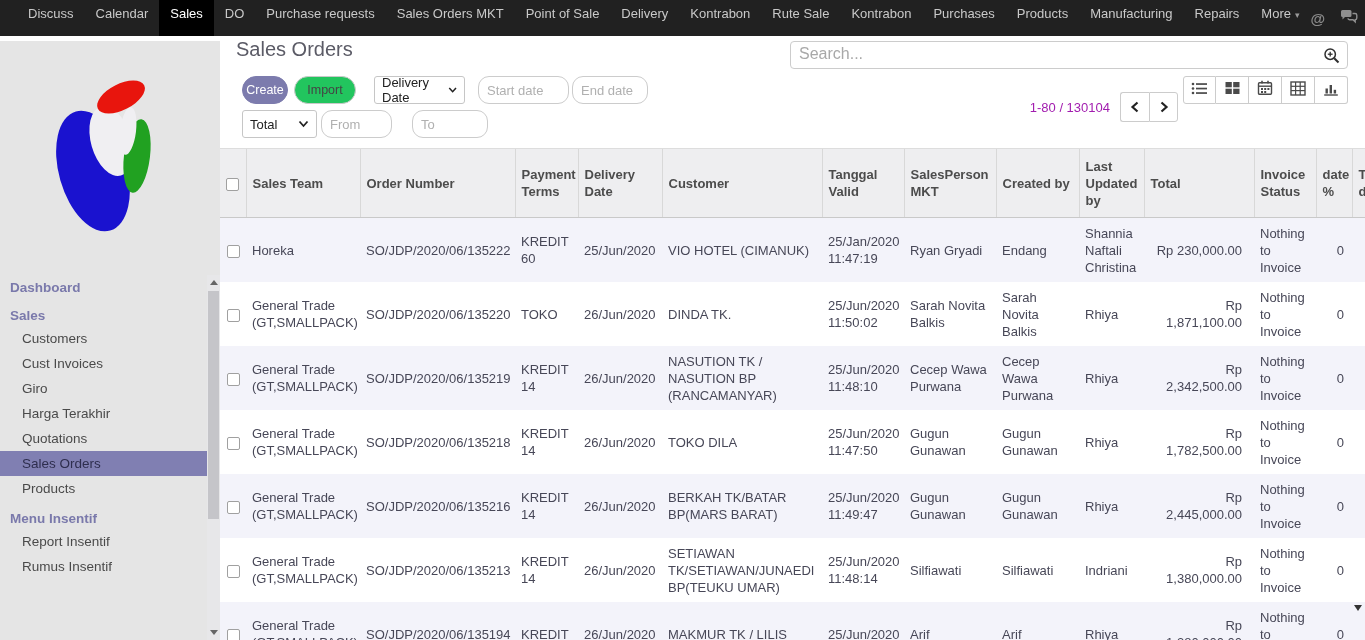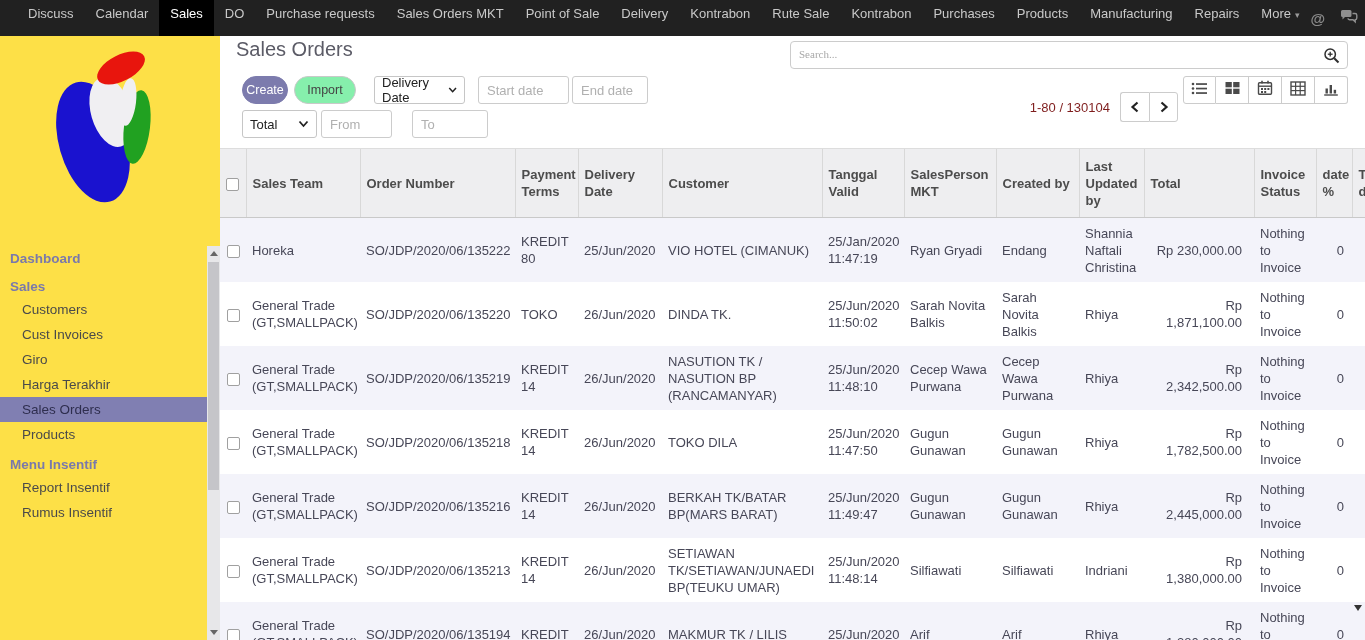--- a/index.html
+++ b/index.html
@@ -8,58 +8,58 @@
   
   .topbar{position:absolute;left:0;top:0;width:100%;height:36px;background:#212121;
           display:flex;align-items:stretch;font-size:13px;color:#c9c9c9;z-index:30}
   .tb-menus{display:flex;align-items:stretch;padding-left:17px}
   .tb-item{padding:0 11px;line-height:28px;white-space:nowrap;cursor:pointer}
   .tb-item.active{background:#000;color:#fff}
   .caret{font-size:9px;margin-left:4px;color:#9a9a9a}
   .tb-right{margin-left:auto;display:flex;align-items:center;gap:15px;padding-right:14px}
   .at-icon{color:#8a8a8a;font-size:15px;font-weight:bold}
   
-  .sidebar{position:absolute;left:0;top:12px;width:220px;bottom:0;background:#fde047;overflow:hidden}
+  .sidebar{position:absolute;left:0;top:41px;width:220px;bottom:0;background:#e5e5e5;overflow:hidden}
   .logo{position:absolute;left:48px;top:20px}
   .sb-nav{position:absolute;left:0;top:236px;right:13px}
   .sb-section{margin-bottom:7px}
   .sb-heading{color:#7a79ab;font-weight:bold;font-size:13.5px;padding:3px 0 3px 10px;cursor:pointer}
   .sb-item{font-size:13.5px;color:#4a4a4a;padding:5px 0 5px 22px;cursor:pointer}
   .sb-item.selected{background:#807fb2;color:#2e2e4e}
   .sb-scroll{position:absolute;right:0;top:234px;bottom:0;width:13px;background:#e7e7e9}
   .sb-arrow{position:absolute;left:0;width:13px;height:13px;display:flex;align-items:center;justify-content:center}
   .tri-up{width:0;height:0;border-left:4px solid transparent;border-right:4px solid transparent;border-bottom:5px solid #666}
   .tri-down{width:0;height:0;border-left:4px solid transparent;border-right:4px solid transparent;border-top:5px solid #666}
   .sb-thumb{position:absolute;left:1px;top:16px;width:11px;height:228px;background:#c5c5c9}
   
   .page-title{position:absolute;left:236px;top:38px;font-size:20px;color:#5b5b66;font-weight:normal;margin:0}
   .search-wrap{position:absolute;left:790px;top:41px;width:558px;height:28px;border:1px solid #ccc;
                border-radius:4px;background:#fff;box-sizing:border-box}
   .search-wrap input{border:0;outline:none;background:transparent;width:510px;height:24px;
-                     padding:0 8px;font-size:11px;color:#a16207;font-family:Liberation Serif, serif}
+                     padding:0 8px;font-size:16px;color:#a16207;font-family:Liberation Sans, sans-serif}
   .search-wrap input::placeholder{color:#a8a8a8}
   .search-icon{position:absolute;right:6px;top:5px;cursor:pointer}
   .btn{position:absolute;height:28px;box-sizing:border-box;border-radius:14px;font-size:12.5px;
        font-family:inherit;cursor:pointer;display:flex;align-items:center;justify-content:center}
   .btn-create{left:242px;top:76px;width:46px;background:#7c7bad;border:1px solid #7c7bad;color:#fff}
-  .btn-import{left:294px;top:76px;width:62px;background:#86efac;border:1px solid #c9c9c9;color:#444}
+  .btn-import{left:294px;top:76px;width:62px;background:#22c55e;border:1px solid #c9c9c9;color:#444}
   .fake-select{position:absolute;height:28px;box-sizing:border-box;background:#fff;border:1px solid #c6c6c6;
                border-radius:3px;display:flex;align-items:center;justify-content:space-between;
                padding:0 7px;font-size:13px;color:#222;cursor:pointer}
   .sel-date{left:374px;top:76px;width:91px}
   .sel-total{left:242px;top:110px;width:75px}
-  .txt{position:absolute;height:28px;box-sizing:border-box;border:1px solid #ccc;border-radius:3px;
+  .txt{position:absolute;height:28px;box-sizing:border-box;border:1px solid #ccc;border-radius:11px;
        padding:0 8px;font-size:13px;color:#333;font-family:inherit;outline:none}
   .txt::placeholder{color:#b0b0b0}
   .inp-start{left:478px;top:76px;width:91px}
   .inp-end{left:572px;top:76px;width:76px}
   .inp-from{left:321px;top:110px;width:71px}
   .inp-to{left:412px;top:110px;width:76px}
   .pager{position:absolute;top:92px;right:187px;display:flex;align-items:center}
-  .pager-text{font-size:13px;color:#7f1d1d;margin-right:10px;white-space:nowrap}
+  .pager-text{font-size:13px;color:#a21caf;margin-right:10px;white-space:nowrap}
   .pg-btn{width:29px;height:30px;background:#fff;border:1px solid #ccc;display:flex;align-items:center;
           justify-content:center;cursor:pointer;box-sizing:border-box}
   .pg-prev{border-radius:3px 0 0 3px;border-right:none}
   .pg-next{border-radius:0 3px 3px 0}
   .vswitch{position:absolute;top:76px;right:17px;display:flex}
   .vs-btn{width:33px;height:28px;background:#fff;border:1px solid #ccc;border-left:none;display:flex;
           align-items:center;justify-content:center;cursor:pointer;box-sizing:border-box}
   .vs-btn:first-child{border-left:1px solid #ccc;border-radius:3px 0 0 3px}
   .vs-btn:last-child{border-radius:0 3px 3px 0}
   
@@ -127,20 +127,21 @@
   <nav class="sb-nav" id="sb-nav">
       <div class="sb-section">
         <div class="sb-heading">Dashboard</div>
       </div>
       <div class="sb-section">
         <div class="sb-heading">Sales</div>
         <div class="sb-item">Customers</div>
         <div class="sb-item">Cust Invoices</div>
         <div class="sb-item">Giro</div>
         <div class="sb-item">Harga Terakhir</div>
+        <div class="sb-item">Quotations</div>
         <div class="sb-item selected">Sales Orders</div>
         <div class="sb-item">Products</div>
       </div>
       <div class="sb-section">
         <div class="sb-heading">Menu Insentif</div>
         <div class="sb-item">Report Insentif</div>
         <div class="sb-item">Rumus Insentif</div>
       </div>
     </nav>
   <div class="sb-scroll">
@@ -287,21 +288,21 @@
         <th>Invoice Status</th>
         <th>date %</th>
         <th>T d</th>
       </tr>
     </thead>
   <tbody id="grid-body">
       <tr class="stripe">
         <td class="chk"><input class="cb" type="checkbox" style=""></td>
         <td>Horeka</td>
         <td>SO/JDP/2020/06/135222</td>
-        <td>KREDIT 80</td>
+        <td>KREDIT 60</td>
         <td>25/Jun/2020</td>
         <td>VIO HOTEL (CIMANUK)</td>
         <td>25/Jan/2020 11:47:19</td>
         <td>Ryan Gryadi</td>
         <td>Endang</td>
         <td>Shannia Naftali Christina</td>
         <td class="num">Rp 230,000.00</td>
         <td>Nothing to Invoice</td>
         <td class="num-sm">0</td>
         <td></td>

